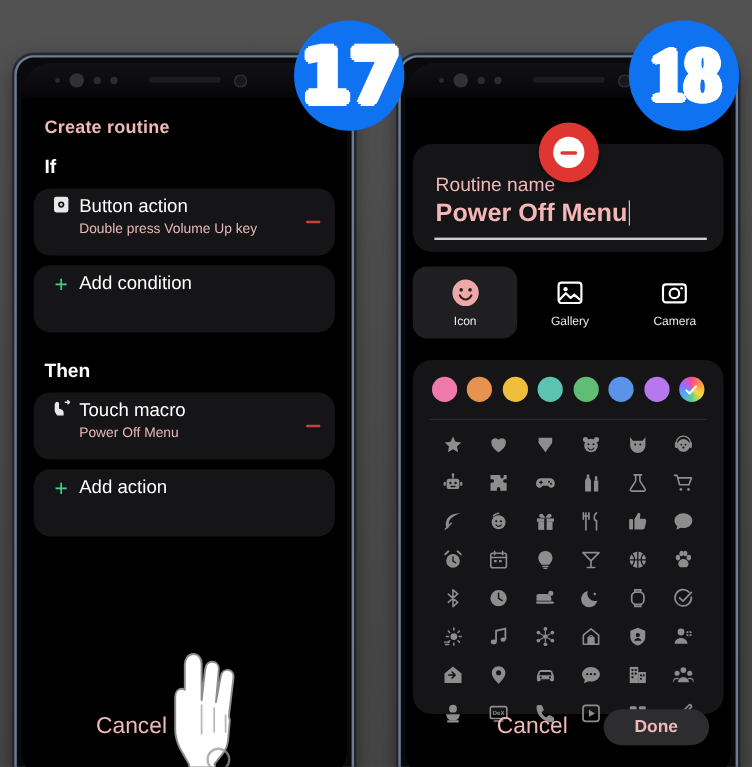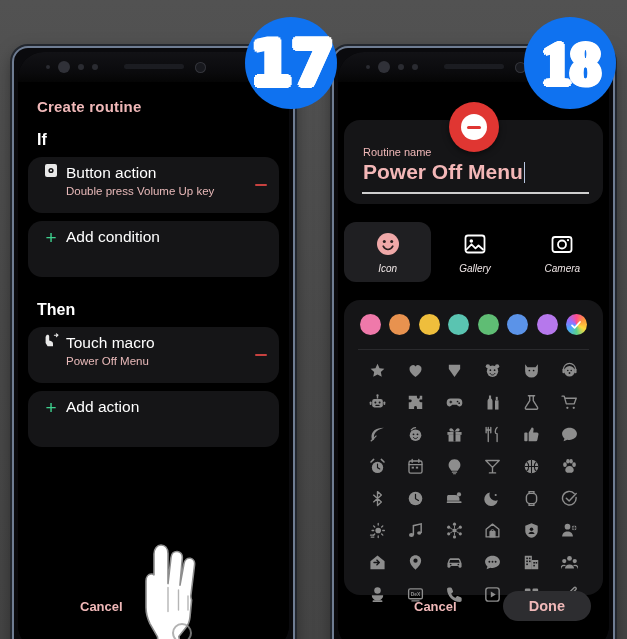--- a/index.html
+++ b/index.html
@@ -95,21 +95,21 @@
   .card.add .t1{font-size:15.5px;}
 
   
   .hand{position:absolute;left:120px;top:450px;width:66px;height:120px;}
 
   .footer{
     position:absolute;left:0;right:0;bottom:28px;height:34px;
     display:flex;align-items:center;
   }
   .btn-text{
-    color:#f0b8b8;font-size:13px;font-weight:bold;
+    color:#f0b8b8;font-size:19px;font-weight:normal;
     padding:8px 14px;cursor:pointer;
   }
   .btn-pill{
     background:#2d2d30;border-radius:16px;
     color:#f0b8b8;font-size:14.5px;font-weight:bold;
     padding:7px 26px;cursor:pointer;
   }
   .lf-cancel{margin-left:48px;}
   .lf-save{position:absolute;right:18px;}
 
@@ -125,35 +125,34 @@
     width:26px;height:26px;border-radius:50%;background:#fff;
     display:flex;align-items:center;justify-content:center;
   }
   .redbtn .bar{width:14px;height:3px;background:#e03632;border-radius:2px;}
 
   .namecard{
     position:absolute;left:6px;right:6px;top:38px;
     background:#151517;border-radius:16px;
     padding:26px 0 10px 0;
   }
-  .namelabel{color:#f0b8b8;font-size:11px;padding:0 0 2px 19px;}
+  .namelabel{color:#f0b8b8;font-size:16px;padding:0 0 2px 19px;}
   .namevalue{
     color:#f3b7b7;font-size:21px;font-weight:bold;
     padding:0 0 6px 19px;position:relative;display:inline-block;
   }
   .caret{
     display:inline-block;width:1.5px;height:21px;background:#b9c6e0;
     vertical-align:-4px;margin-left:1px;
   }
   .nameline{height:1.5px;background:#cfcfcf;margin:2px 14px 0 18px;}
 
   .tabs{
     position:absolute;left:6px;right:3px;top:140px;
     display:flex;
-    font-style:italic;
   }
   .tab{
     flex:1;display:flex;flex-direction:column;align-items:center;
     padding:9px 0 8px 0;border-radius:12px;
   }
   .tab.active{background:#1f1f22;}
   .tab .tlabel{color:#efe6e6;font-size:10px;margin-top:6px;}
   .tabicon{width:26px;height:26px;display:flex;align-items:center;justify-content:center;}
 
   .palettecard{

